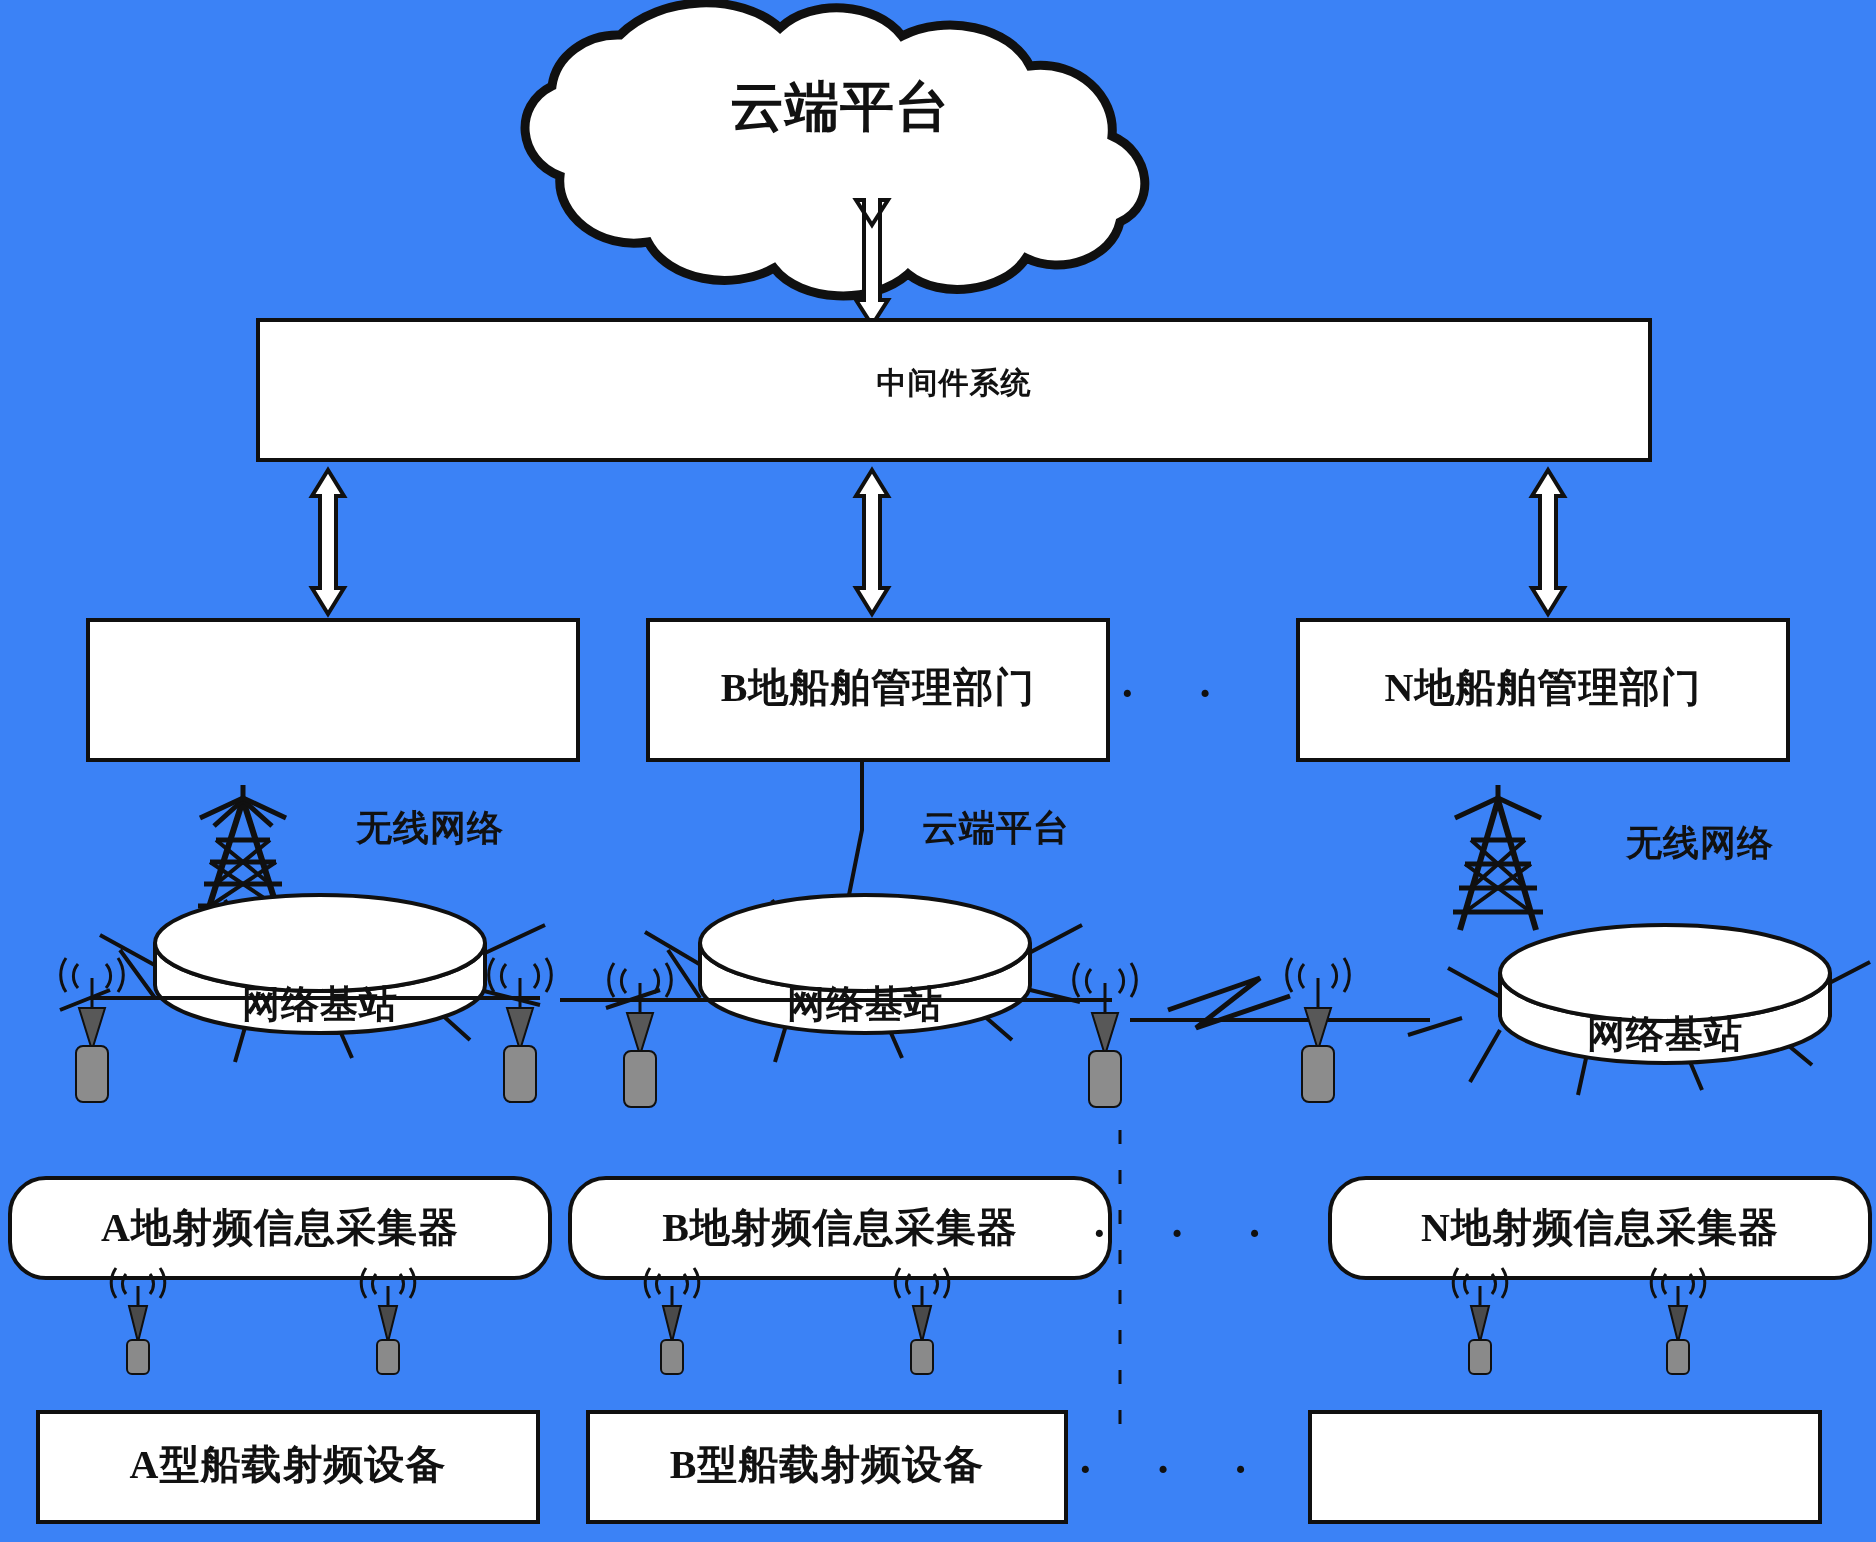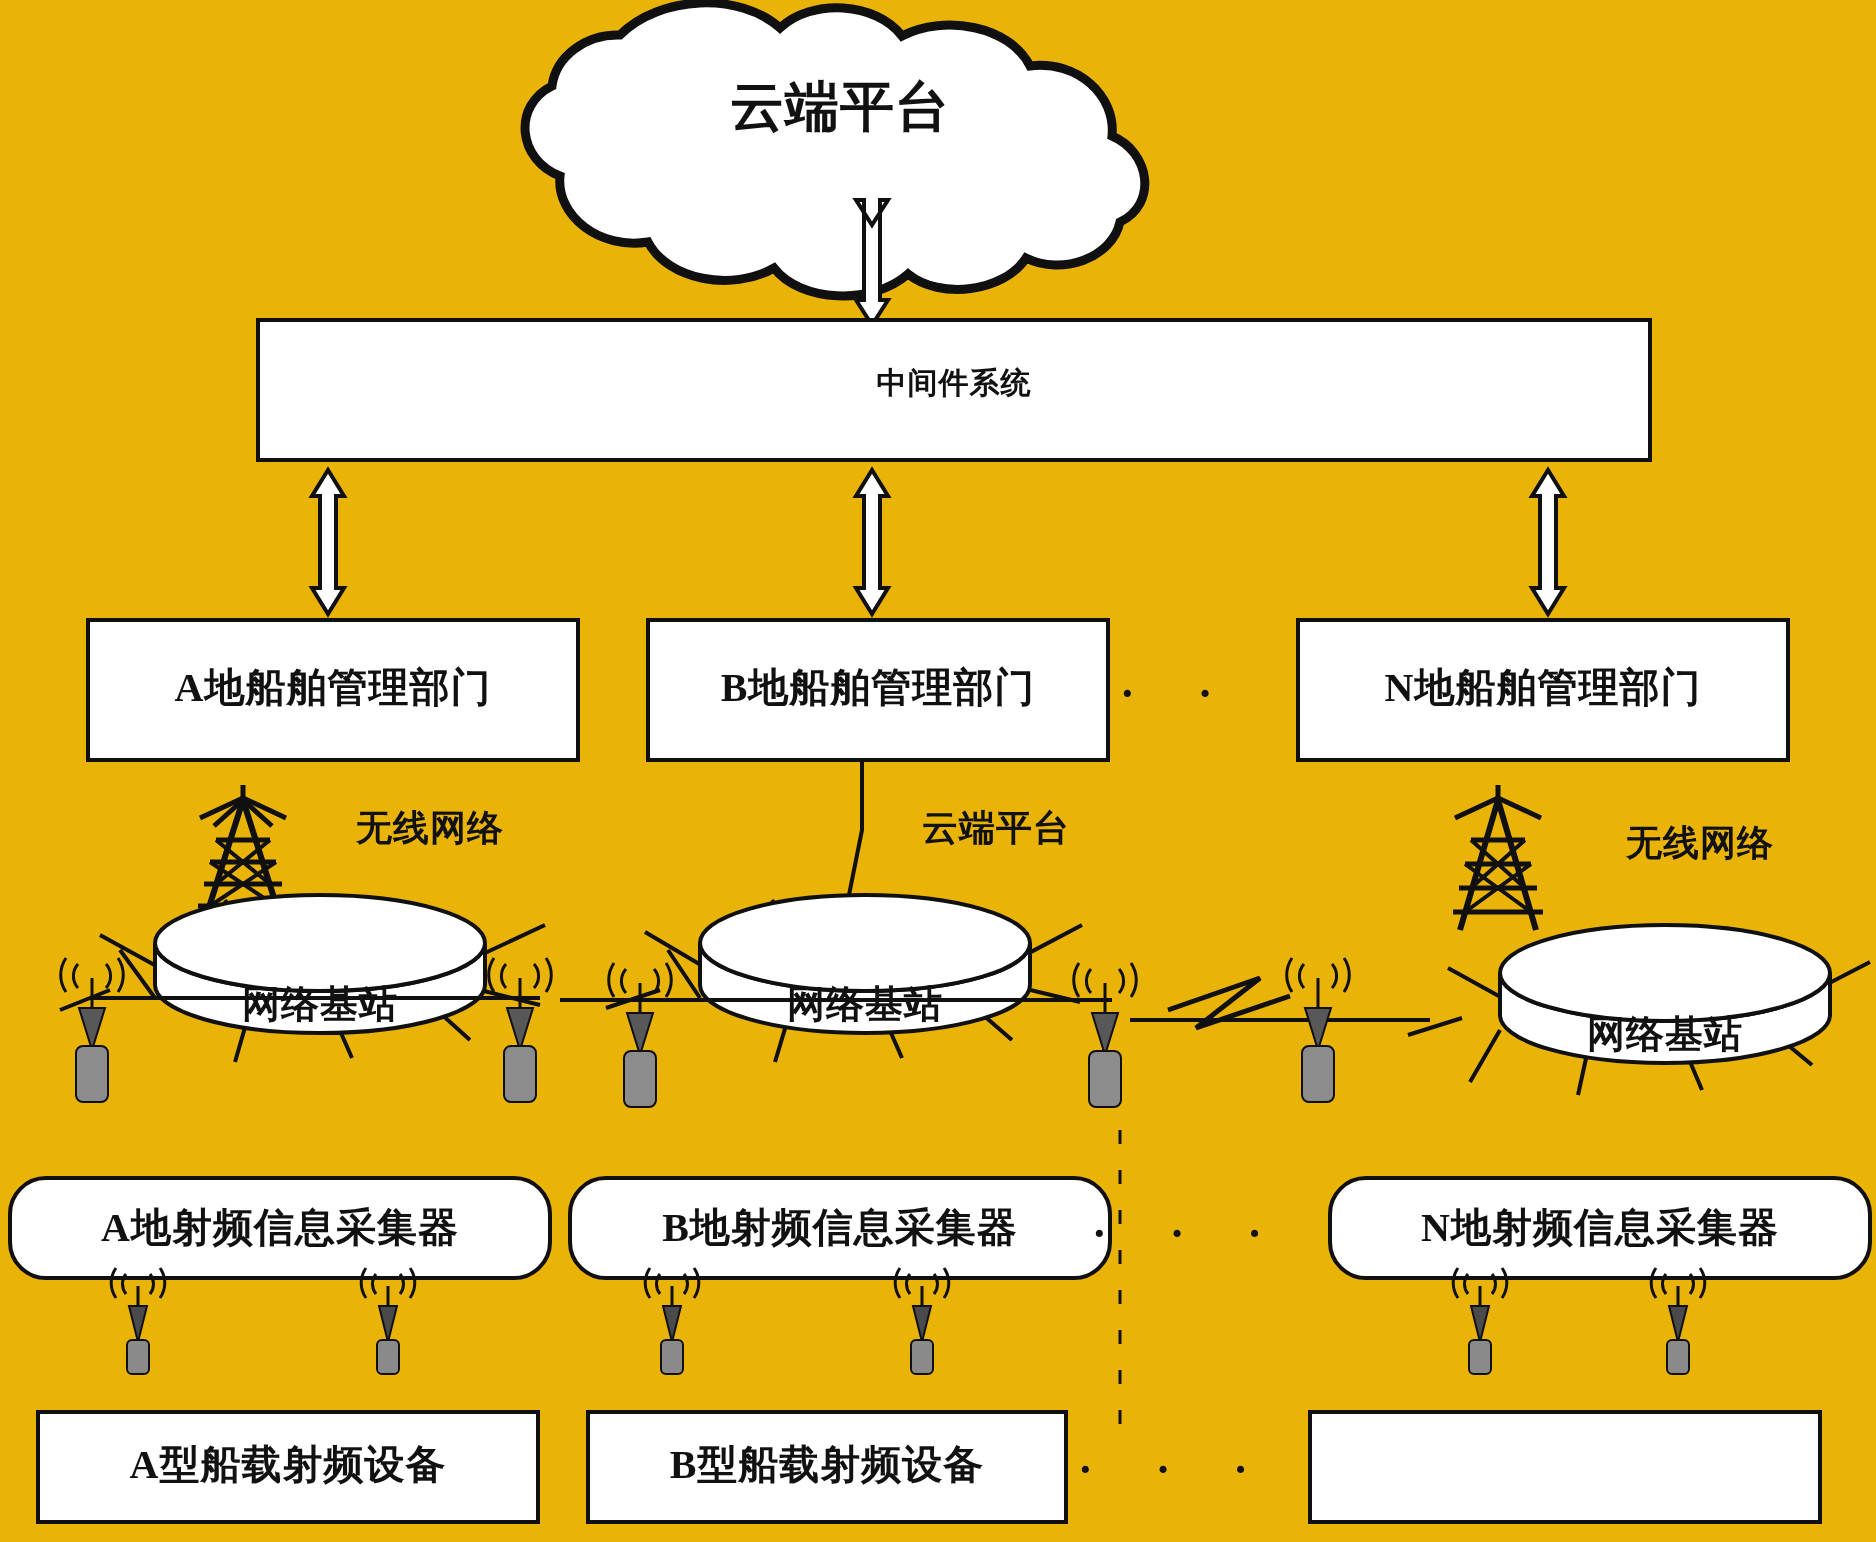--- a/index.html
+++ b/index.html
@@ -9,21 +9,21 @@
   }
   body {
     font-family: "Liberation Serif", "DejaVu Serif", serif;
     color: #111111;
   }
   #canvas {
     position: relative;
     width: 1876px;
     height: 1542px;
     overflow: hidden;
-    background: #eab308;
+    background: #3b82f6;
   }
   .svg-layer {
     position: absolute;
     left: 0;
     top: 0;
     width: 1876px;
     height: 1542px;
   }
   .lbl {
     position: absolute;
@@ -213,21 +213,20 @@
 
     <rect x="38" y="1412" width="500" height="110" fill="#ffffff" stroke="#101010" stroke-width="4"></rect>
     <rect x="588" y="1412" width="478" height="110" fill="#ffffff" stroke="#101010" stroke-width="4"></rect>
     <rect x="1310" y="1412" width="510" height="110" fill="#ffffff" stroke="#101010" stroke-width="4"></rect>
   </svg>
 
   <div class="lbl cloud-label" style="left:620px; top:80px; width:440px;">云端平台</div>
 
   <div class="lbl mid-label" style="left:258px; top:368px; width:1392px;">中间件系统</div>
 
-  <div class="lbl box-label" style="left:88px; top:668px; width:490px;">A地船舶管理部门</div>
   <div class="lbl box-label" style="left:648px; top:668px; width:460px;">B地船舶管理部门</div>
   <div class="lbl box-label" style="left:1298px; top:668px; width:490px;">N地船舶管理部门</div>
 
   <div class="dots" style="left:1120px; top:672px;">·  ·</div>
 
   <div class="lbl net-label" style="left:300px; top:810px; width:260px;">无线网络</div>
   <div class="lbl net-label" style="left:866px; top:810px; width:260px;">云端平台</div>
   <div class="lbl net-label" style="left:1570px; top:825px; width:260px;">无线网络</div>
 
   <div class="lbl bs-label" style="left:195px; top:985px; width:250px;">网络基站</div>

